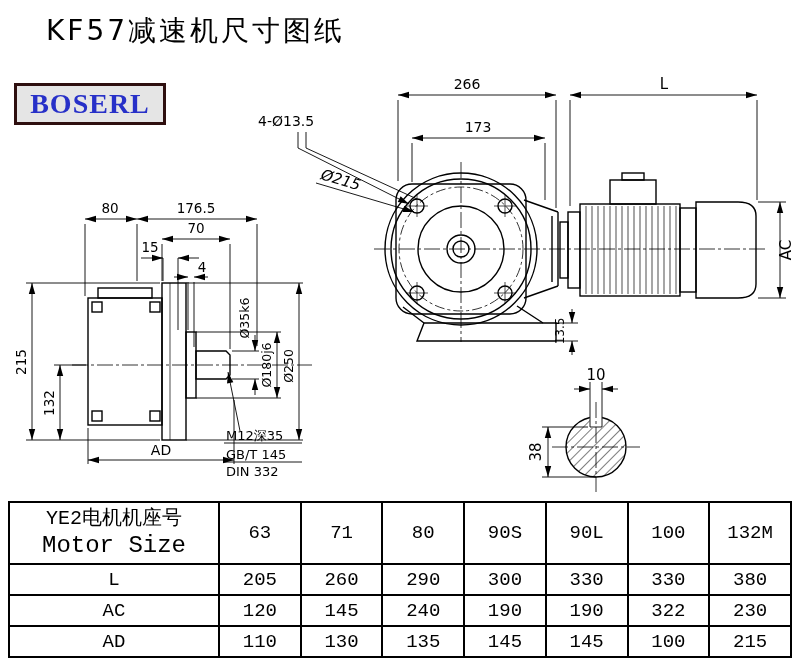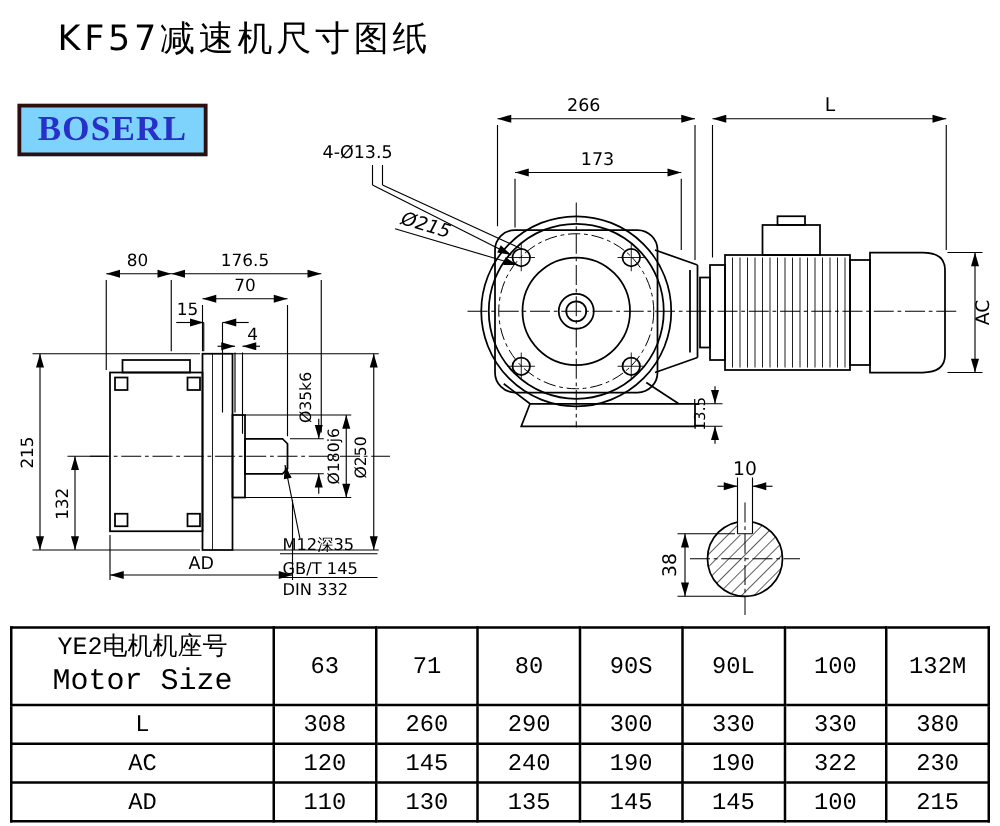--- a/index.html
+++ b/index.html
@@ -2,21 +2,21 @@
 <html><head>
 <meta charset="utf-8">
 <style>
   html,body{margin:0;padding:0;background:#fff;}
   body{width:800px;height:661px;position:relative;overflow:hidden;
        font-family:"DejaVu Sans","Liberation Sans",sans-serif;color:#000;}
   .page-title{position:absolute;left:46px;top:12px;font-size:28px;font-weight:normal;
        letter-spacing:3px;white-space:nowrap;}
   .logo-box{position:absolute;left:14px;top:83px;width:146px;height:36px;
        border:3px solid #2e0f0f;display:flex;align-items:center;justify-content:center;
-       background:#7dd3fc;}
+       background:#e5e5e5;}
   .logo-text{font-family:"Liberation Serif","DejaVu Serif",serif;font-weight:bold;
        font-size:28px;color:#2730c8;letter-spacing:1px;line-height:1;}
   svg{position:absolute;left:0;top:0;}
   svg text{font-family:"DejaVu Sans","Liberation Sans",sans-serif;fill:#000;}
   .obj{stroke:#000;stroke-width:1.4;fill:none;}
   .thin{stroke:#000;stroke-width:0.7;fill:none;}
   .cl{stroke:#000;stroke-width:0.8;fill:none;stroke-dasharray:16 3 3 3;}
   .bc{stroke:#000;stroke-width:0.8;fill:none;stroke-dasharray:10 3 3 3;}
   .dim{stroke:#000;stroke-width:0.9;fill:none;}
   .spec-table{position:absolute;left:8px;top:501px;width:784px;border-collapse:collapse;
@@ -213,21 +213,21 @@
     <th>63</th>
     <th>71</th>
     <th>80</th>
     <th>90S</th>
     <th>90L</th>
     <th>100</th>
     <th>132M</th>
   </tr>
   <tr class="datarow">
     <td>L</td>
-    <td>308</td>
+    <td>205</td>
     <td>260</td>
     <td>290</td>
     <td>300</td>
     <td>330</td>
     <td>330</td>
     <td>380</td>
   </tr>
   <tr class="datarow">
     <td>AC</td>
     <td>120</td>

